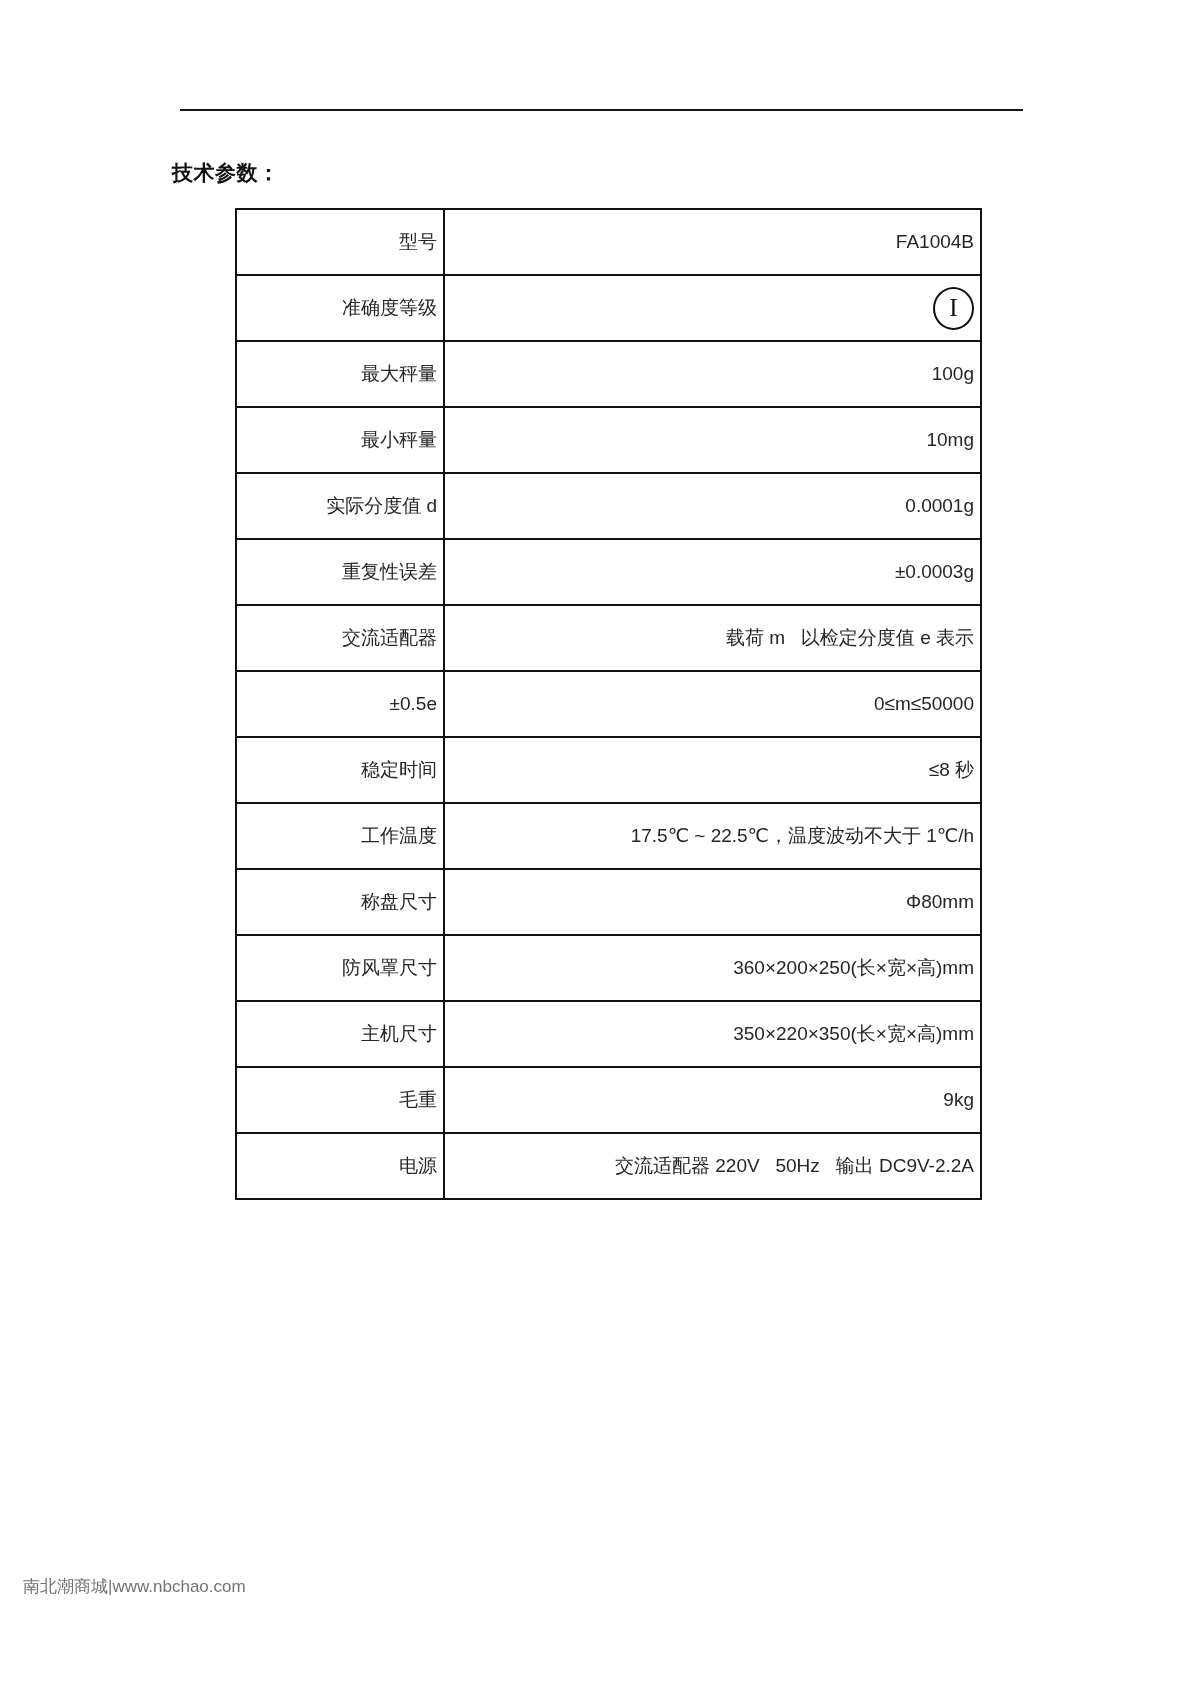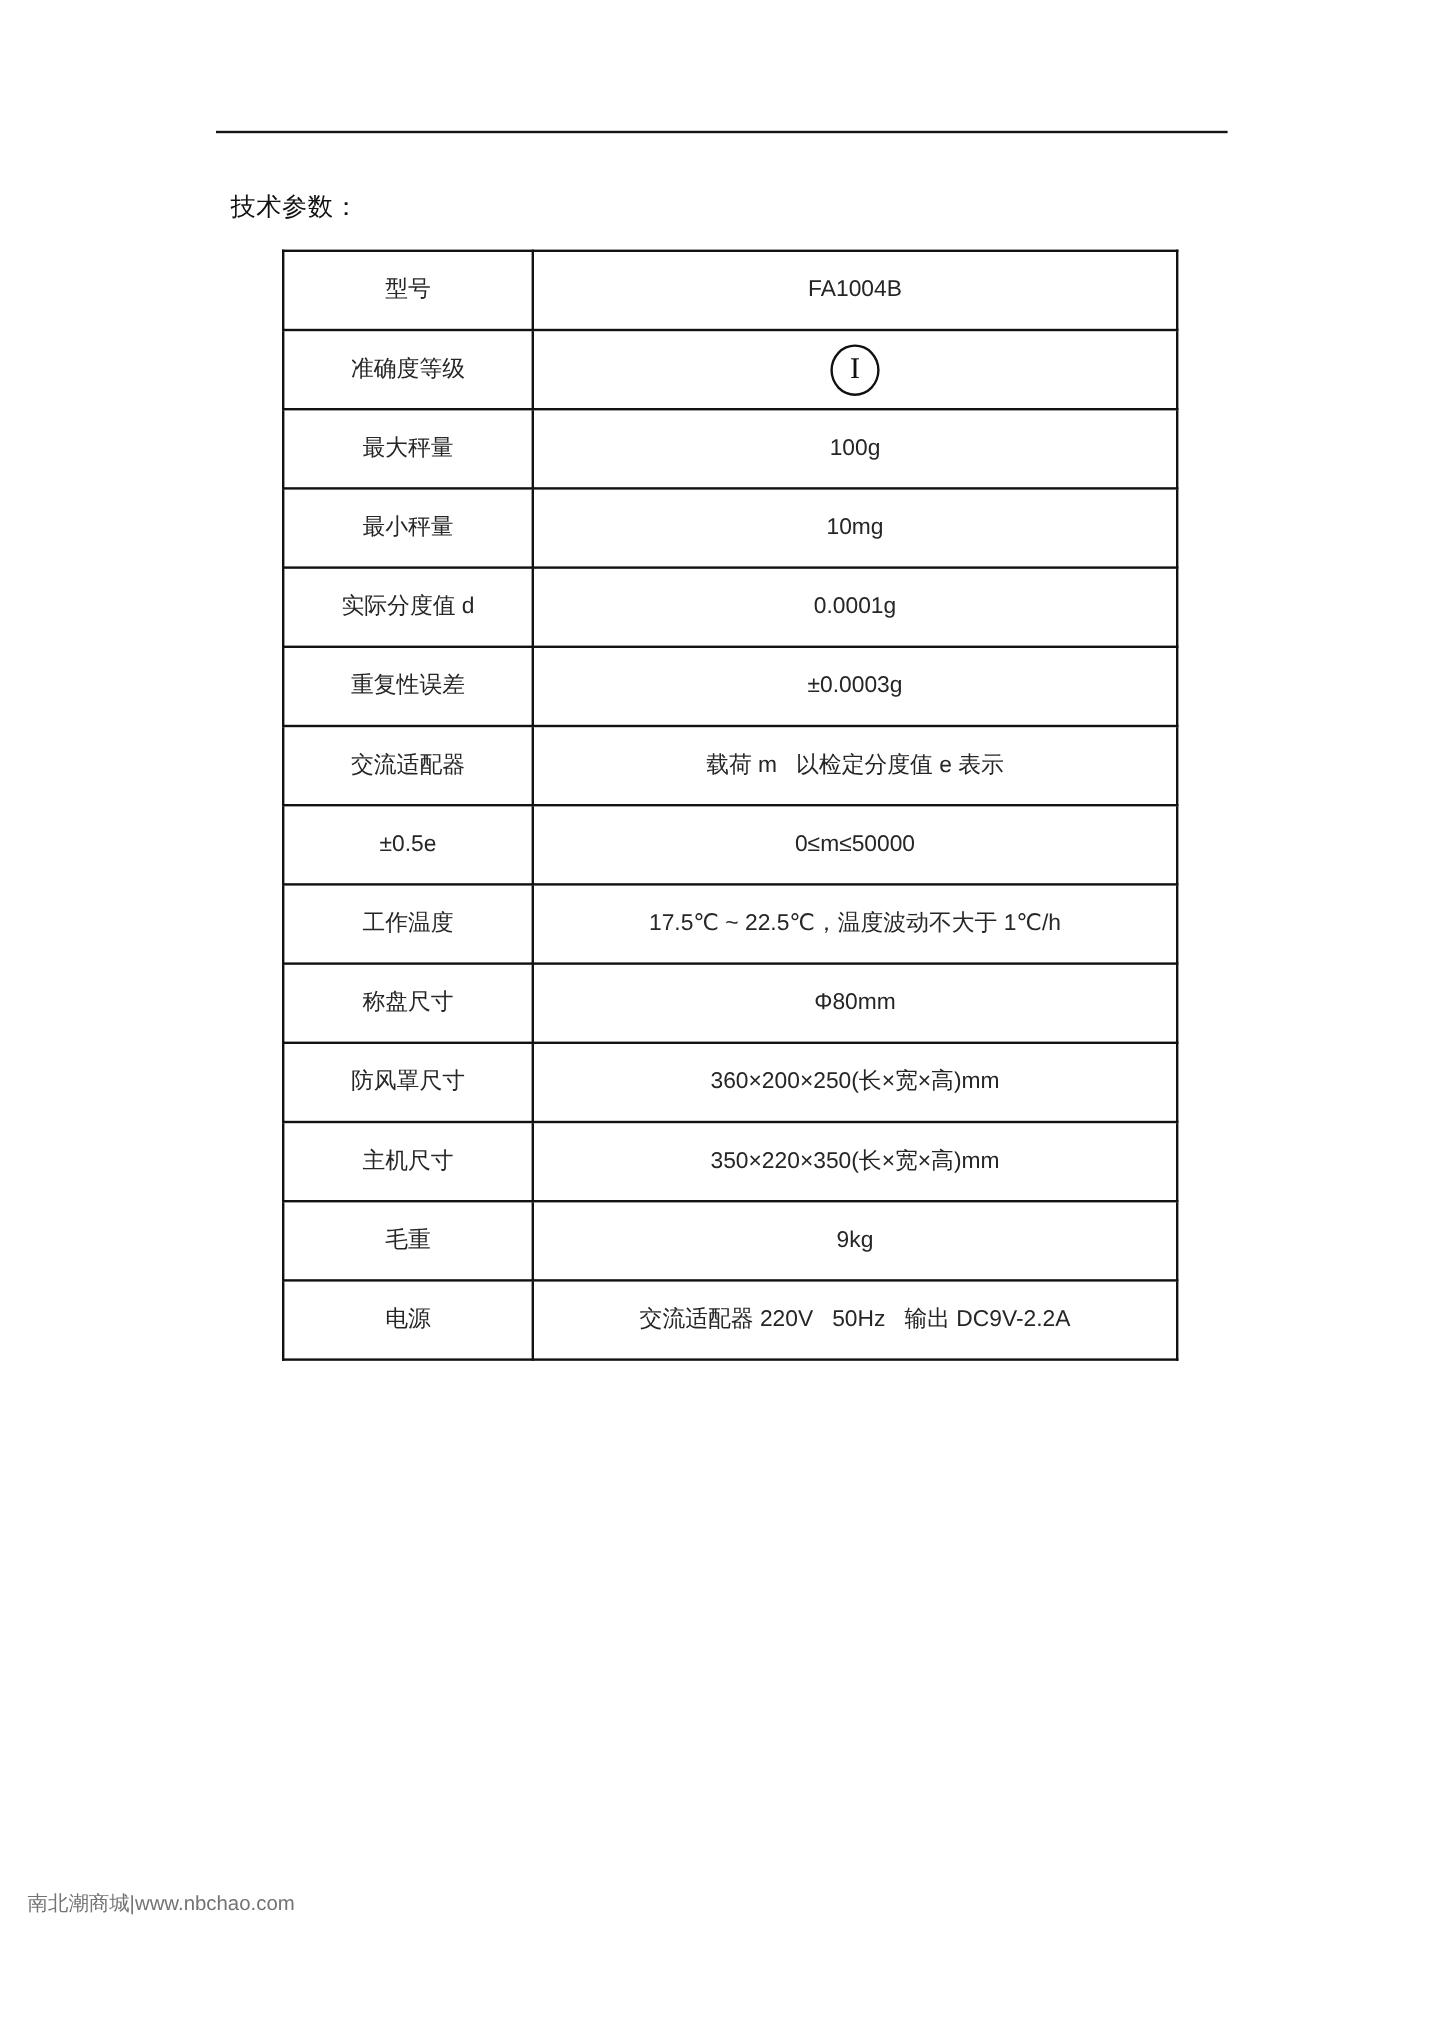--- a/index.html
+++ b/index.html
@@ -20,40 +20,40 @@
   .top-rule {
     position: absolute;
     left: 180px;
     top: 109px;
     width: 843px;
     height: 0;
     border-top: 2px solid #141414;
   }
   .doc-title {
     position: absolute;
-    left: 192px;
+    left: 172px;
     top: 158px;
     margin: 0;
     font-size: 21px;
     line-height: 30px;
-    font-weight: normal;
+    font-weight: bold;
     color: #111111;
     letter-spacing: 0.5px;
   }
   table.spec-table {
     position: absolute;
     left: 235px;
     top: 208px;
     border-collapse: collapse;
     table-layout: fixed;
   }
   table.spec-table td {
     border: 2px solid #111111;
     height: 64px;
-    text-align: center;
+    text-align: right;
     vertical-align: middle;
     font-size: 19px;
     line-height: 26px;
     color: #262626;
     padding: 0 6px;
     overflow: hidden;
   }
   td.label-cell { width: 194px; }
   td.value-cell { width: 523px; white-space: pre-wrap; }
   .circle-badge {
@@ -125,20 +125,24 @@
         </tr>
         <tr>
           <td class="label-cell">交流适配器</td>
           <td class="value-cell">载荷 m   以检定分度值 e 表示</td>
         </tr>
         <tr>
           <td class="label-cell">±0.5e</td>
           <td class="value-cell">0≤m≤50000</td>
         </tr>
         <tr>
+          <td class="label-cell">稳定时间</td>
+          <td class="value-cell">≤8 秒</td>
+        </tr>
+        <tr>
           <td class="label-cell">工作温度</td>
           <td class="value-cell">17.5℃ ~ 22.5℃，温度波动不大于 1℃/h</td>
         </tr>
         <tr>
           <td class="label-cell">称盘尺寸</td>
           <td class="value-cell">Φ80mm</td>
         </tr>
         <tr>
           <td class="label-cell">防风罩尺寸</td>
           <td class="value-cell">360×200×250(长×宽×高)mm</td>

